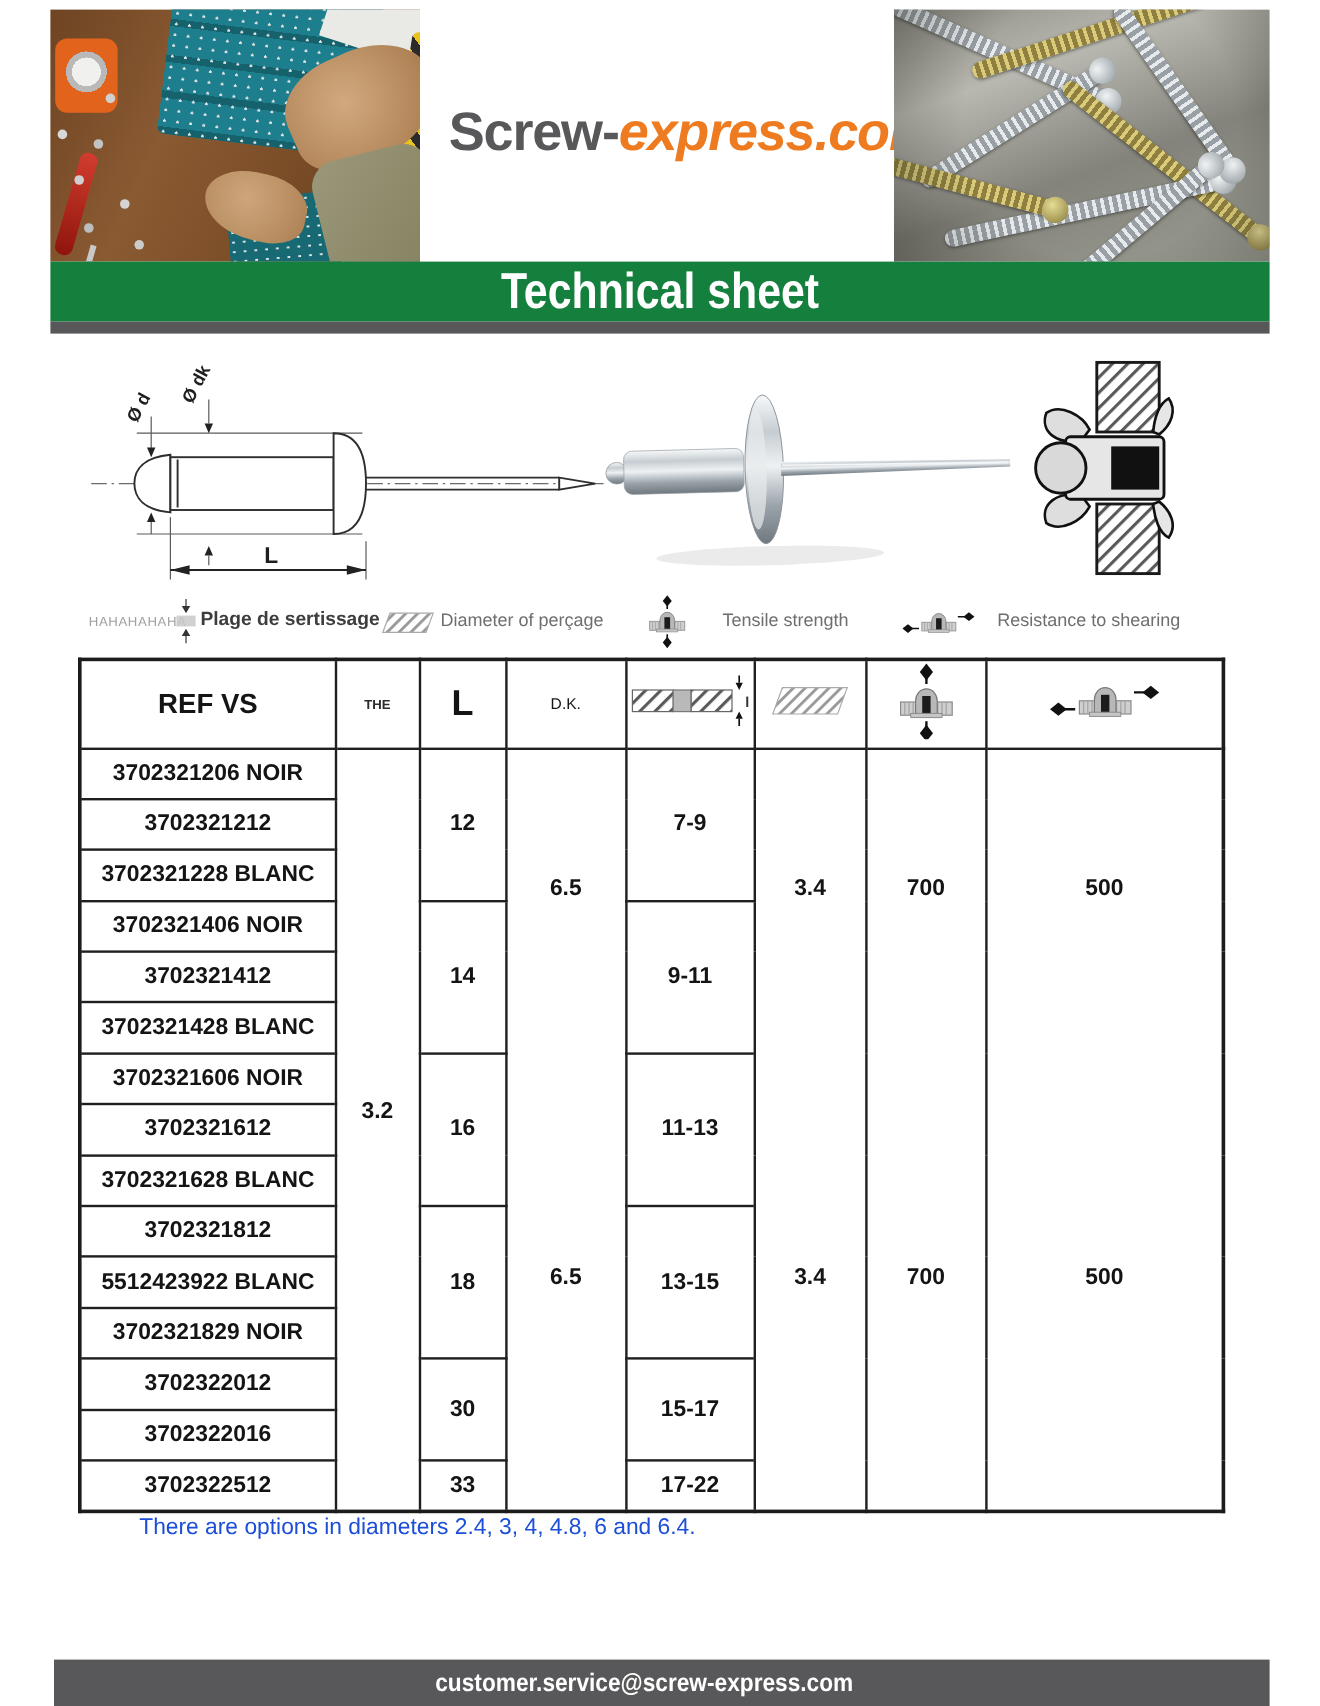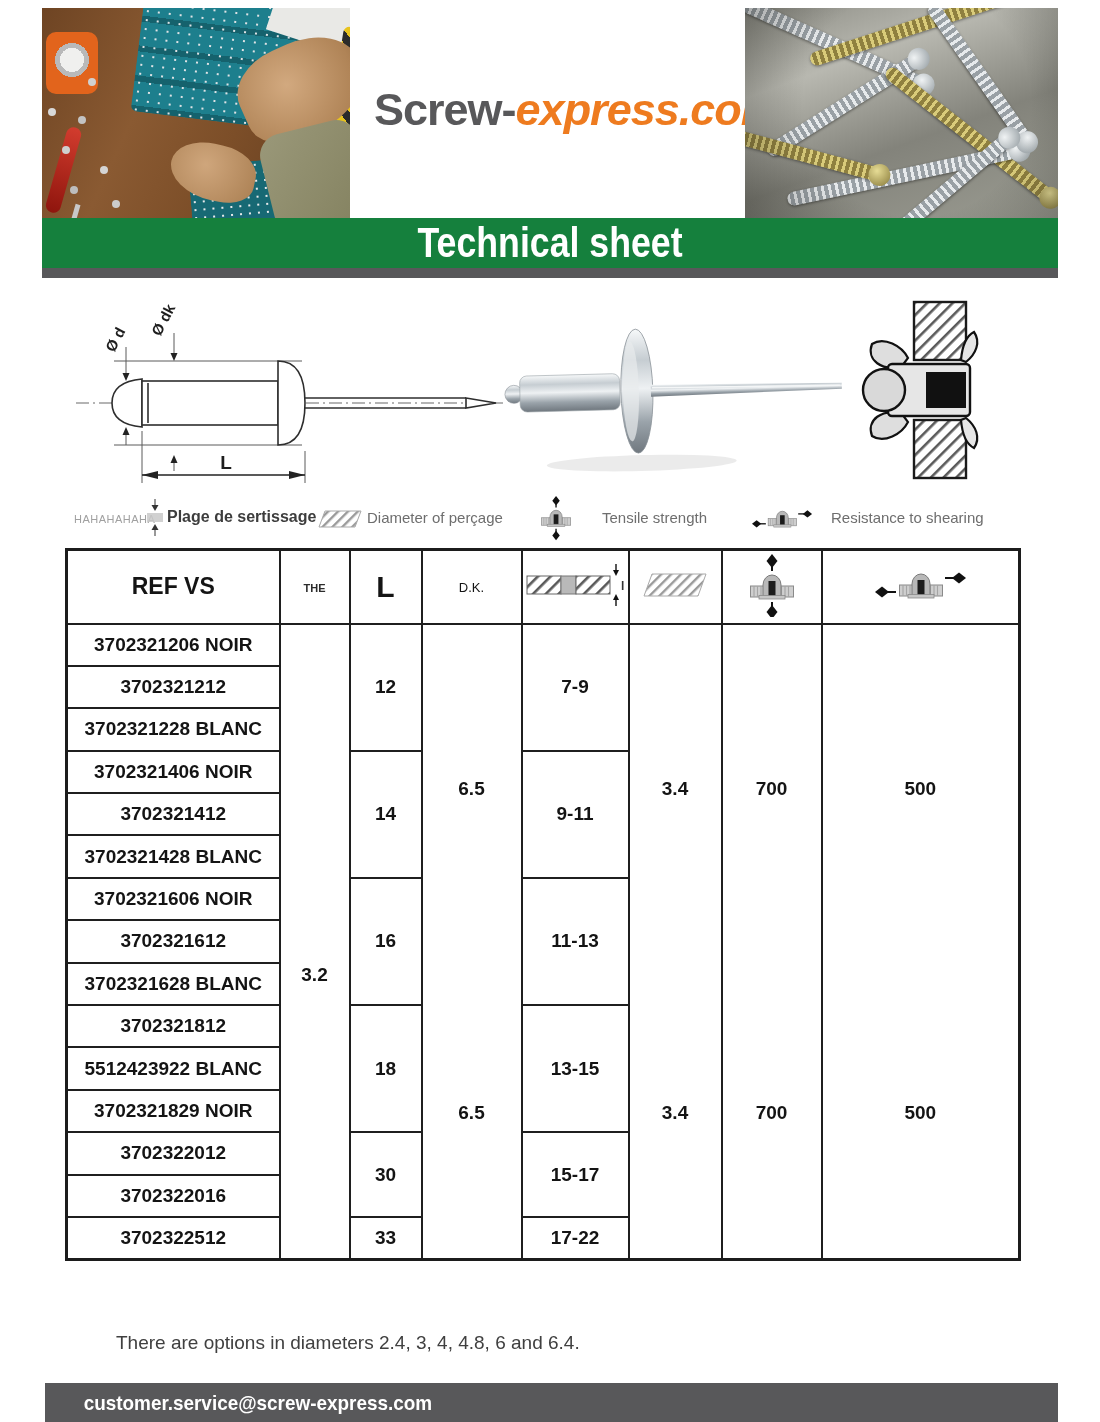--- a/index.html
+++ b/index.html
@@ -85,27 +85,27 @@
   tr.rowh{height:74px;}
   tr.rowb{height:42.4px;}
   td.ref{font-size:19px;border-radius:12px;}
   td .hdr-ref{font-size:23px;font-weight:bold;}
   td .hdr-the{font-size:11px;font-weight:bold;color:#2c2c2c;}
   td .hdr-l{font-size:30px;font-weight:bold;}
   td .hdr-dk{font-size:13px;font-weight:normal;}
   td.num{font-size:19px;}
   td.tall{vertical-align:top;}
   .tallwrap{position:relative;height:632px;width:100%;}
-  .tallwrap .v{position:absolute;left:0;right:0;transform:translateY(-50%);font-size:19px;font-weight:bold;margin-top:48px;}
+  .tallwrap .v{position:absolute;left:0;right:0;transform:translateY(-50%);font-size:19px;font-weight:bold;}
   .vpos1{top:116px;} .vpos2{top:440px;} .vposc{top:302px;}
 
   
-  .footnote{position:absolute;left:116px;top:1332px;font-size:19px;color:#404040;}
+  .footnote{position:absolute;left:116px;top:1262px;font-size:19px;color:#1d4ed8;}
   .footer-bar{position:absolute;left:45px;top:1383px;width:1013px;height:39px;background:#58585a;
-    display:flex;align-items:center;justify-content:flex-start;padding-right:68px;box-sizing:border-box;}
+    display:flex;align-items:center;justify-content:center;padding-right:68px;box-sizing:border-box;}
   .footer-email{color:#ffffff;font-size:21px;font-weight:bold;transform:scaleX(.9);transform-origin:right center;}
 </style>
 </head>
 <body>
 
 <svg width="0" height="0" style="position:absolute">
   <defs>
     <pattern id="hatch" patternUnits="userSpaceOnUse" width="7" height="7" patternTransform="rotate(45)">
       <rect width="7" height="7" fill="#ffffff"></rect>
         <rect width="2.4" height="7" fill="#9a9a9a"></rect>

